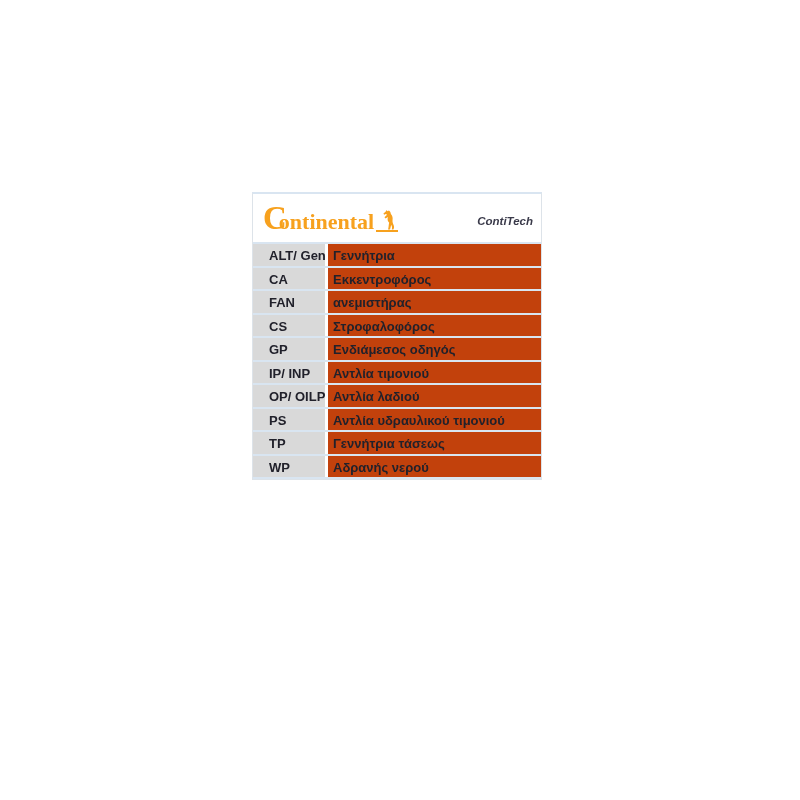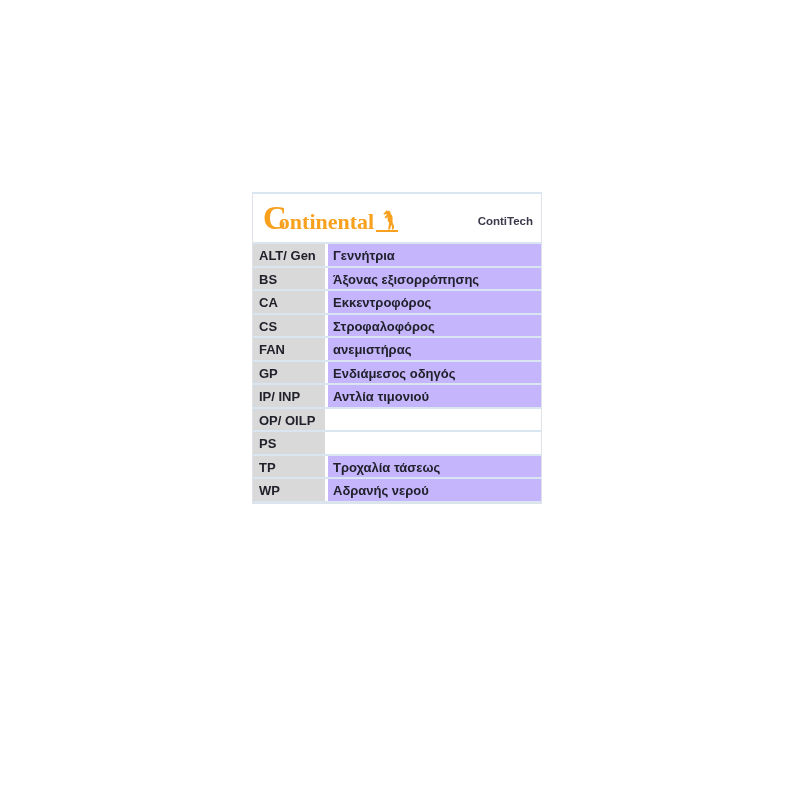--- a/index.html
+++ b/index.html
@@ -35,33 +35,33 @@
   .logo-rest{font-size:22px;margin-left:-7px;letter-spacing:0;}
   .horse-wrap{
     display:inline-block;position:relative;top:3px;margin-left:2px;
     width:22px;height:24px;
     border-bottom:2px solid var(--orange);
   }
   .horse-wrap svg{position:absolute;right:1px;bottom:0;width:15px;height:21px;}
 
   .contitech{
     font-size:11.5px;font-weight:bold;color:var(--subsidiary);
-    letter-spacing:0;align-self:center;padding-top:6px;
+    letter-spacing:0;align-self:center;padding-top:6px;font-style:italic;
   }
 
   .table{border-bottom:2px solid var(--border-blue);}
   .row{display:flex;height:23.5px;border-top:2px solid var(--border-blue);}
   .cell{font-size:13px;font-weight:bold;color:var(--text);
     line-height:23.5px;white-space:nowrap;overflow:hidden;}
   .cell.abbr{
-    width:75px;flex:0 0 75px;padding-left:6px;
+    width:75px;flex:0 0 75px;padding-left:16px;
     background:var(--abbr-bg);
     border-right:3px solid #ffffff;
   }
-  .cell.desc{flex:1;padding-left:5px;background:#c4b5fd;}
+  .cell.desc{flex:1;padding-left:5px;background:#c2410c;}
 </style>
 </head>
 <body>
 
 <div class="canvas">
   <div class="card">
 
     <div class="header">
       <div class="logo">
         <span class="logo-c">C</span>
@@ -78,52 +78,50 @@
       </div>
       <div class="contitech">ContiTech</div>
     </div>
 
     <div class="table">
         <div class="row">
           <div class="cell abbr">ALT/ Gen</div>
           <div class="cell desc">Γεννήτρια</div>
         </div>
         <div class="row">
-          <div class="cell abbr">BS</div>
-          <div class="cell desc">Άξονας εξισορρόπησης</div>
-        </div>
-        <div class="row">
           <div class="cell abbr">CA</div>
           <div class="cell desc">Εκκεντροφόρος</div>
         </div>
         <div class="row">
+          <div class="cell abbr">FAN</div>
+          <div class="cell desc">ανεμιστήρας</div>
+        </div>
+        <div class="row">
           <div class="cell abbr">CS</div>
           <div class="cell desc">Στροφαλοφόρος</div>
-        </div>
-        <div class="row">
-          <div class="cell abbr">FAN</div>
-          <div class="cell desc">ανεμιστήρας</div>
         </div>
         <div class="row">
           <div class="cell abbr">GP</div>
           <div class="cell desc">Ενδιάμεσος οδηγός</div>
         </div>
         <div class="row">
           <div class="cell abbr">IP/ INP</div>
           <div class="cell desc">Αντλία τιμονιού</div>
         </div>
         <div class="row">
           <div class="cell abbr">OP/ OILP</div>
+          <div class="cell desc">Αντλία λαδιού</div>
         </div>
         <div class="row">
           <div class="cell abbr">PS</div>
+          <div class="cell desc">Αντλία υδραυλικού τιμονιού</div>
         </div>
         <div class="row">
           <div class="cell abbr">TP</div>
-          <div class="cell desc">Τροχαλία τάσεως</div>
+          <div class="cell desc">Γεννήτρια τάσεως</div>
         </div>
         <div class="row">
           <div class="cell abbr">WP</div>
           <div class="cell desc">Αδρανής νερού</div>
         </div>
       </div>
 
   </div>
 </div>
 

